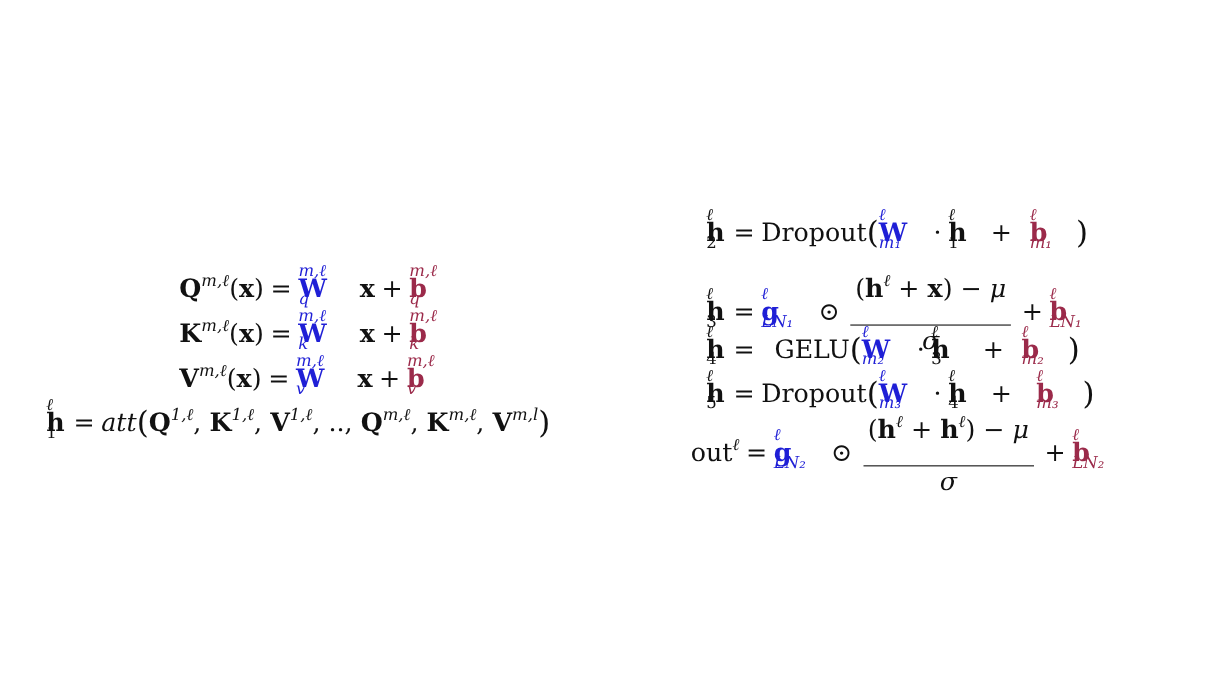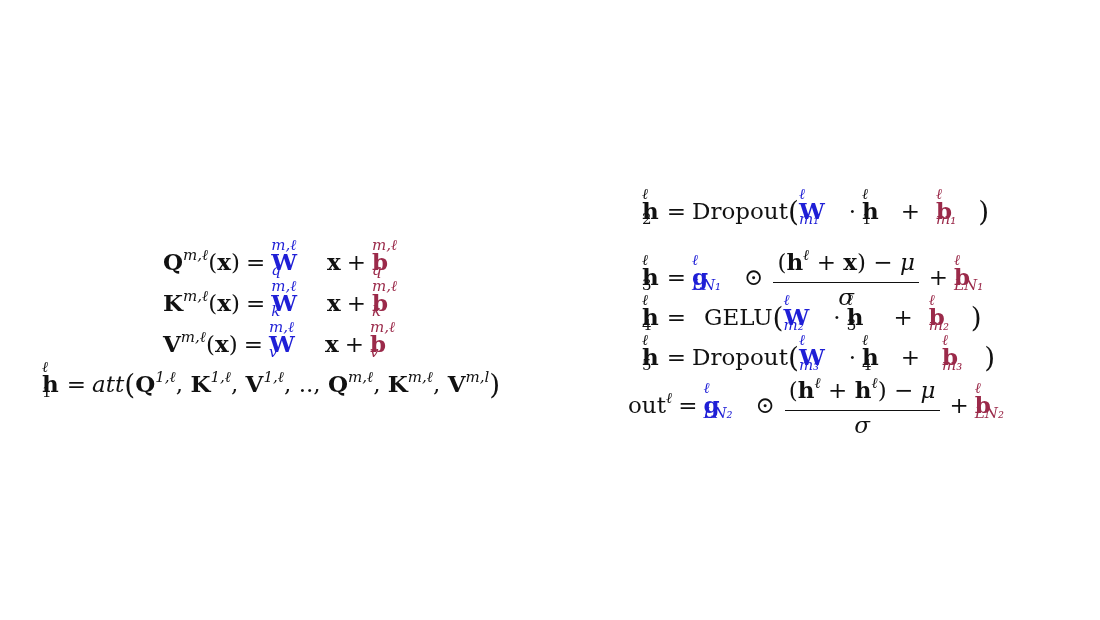--- a/index.html
+++ b/index.html
@@ -11,21 +11,21 @@
   .b { font-weight: bold; }
   .i { font-style: italic; }
   .sup { font-size: 15px; vertical-align: 10px; }
   .stack { display: inline-block; position: relative; vertical-align: baseline; }
   .stack .s-up { position: absolute; left: 0; top: -12px; font-size: 15px; white-space: nowrap; }
   .stack .s-dn { position: absolute; left: 0; top: 13px; font-size: 15px; white-space: nowrap; }
   .blue { color: #1f1fd6; }
   .red { color: #9b2a4a; }
   .op { padding: 0 6px; }
   .frac { display: inline-block; vertical-align: middle; text-align: center; margin: 0 4px; }
-  .frac .num { display: block; padding: 0 4px 8px; border-bottom: 1.5px solid #111; }
+  .frac .num { display: block; padding: 0 4px 20px; border-bottom: 1.5px solid #111; }
   .frac .den { display: block; padding-top: 3px; font-style: italic; }
   .paren { font-size: 28px; vertical-align: -2px; }
 </style>
 </head>
 <body>
 
 <div class="eq" style="left:163px; top:248px;">
   <span class="b">Q</span><span class="sup i">m,ℓ</span><span>(</span><span class="b">x</span><span>)</span><span class="op">=</span><span class="blue stack"><span class="b">W</span><span class="s-up i">m,ℓ</span><span class="s-dn i">q</span></span><span style="padding-left:30px" class="b">x</span><span class="op">+</span><span class="red stack"><span class="b">b</span><span class="s-up i">m,ℓ</span><span class="s-dn i">q</span></span>
 </div>
 

